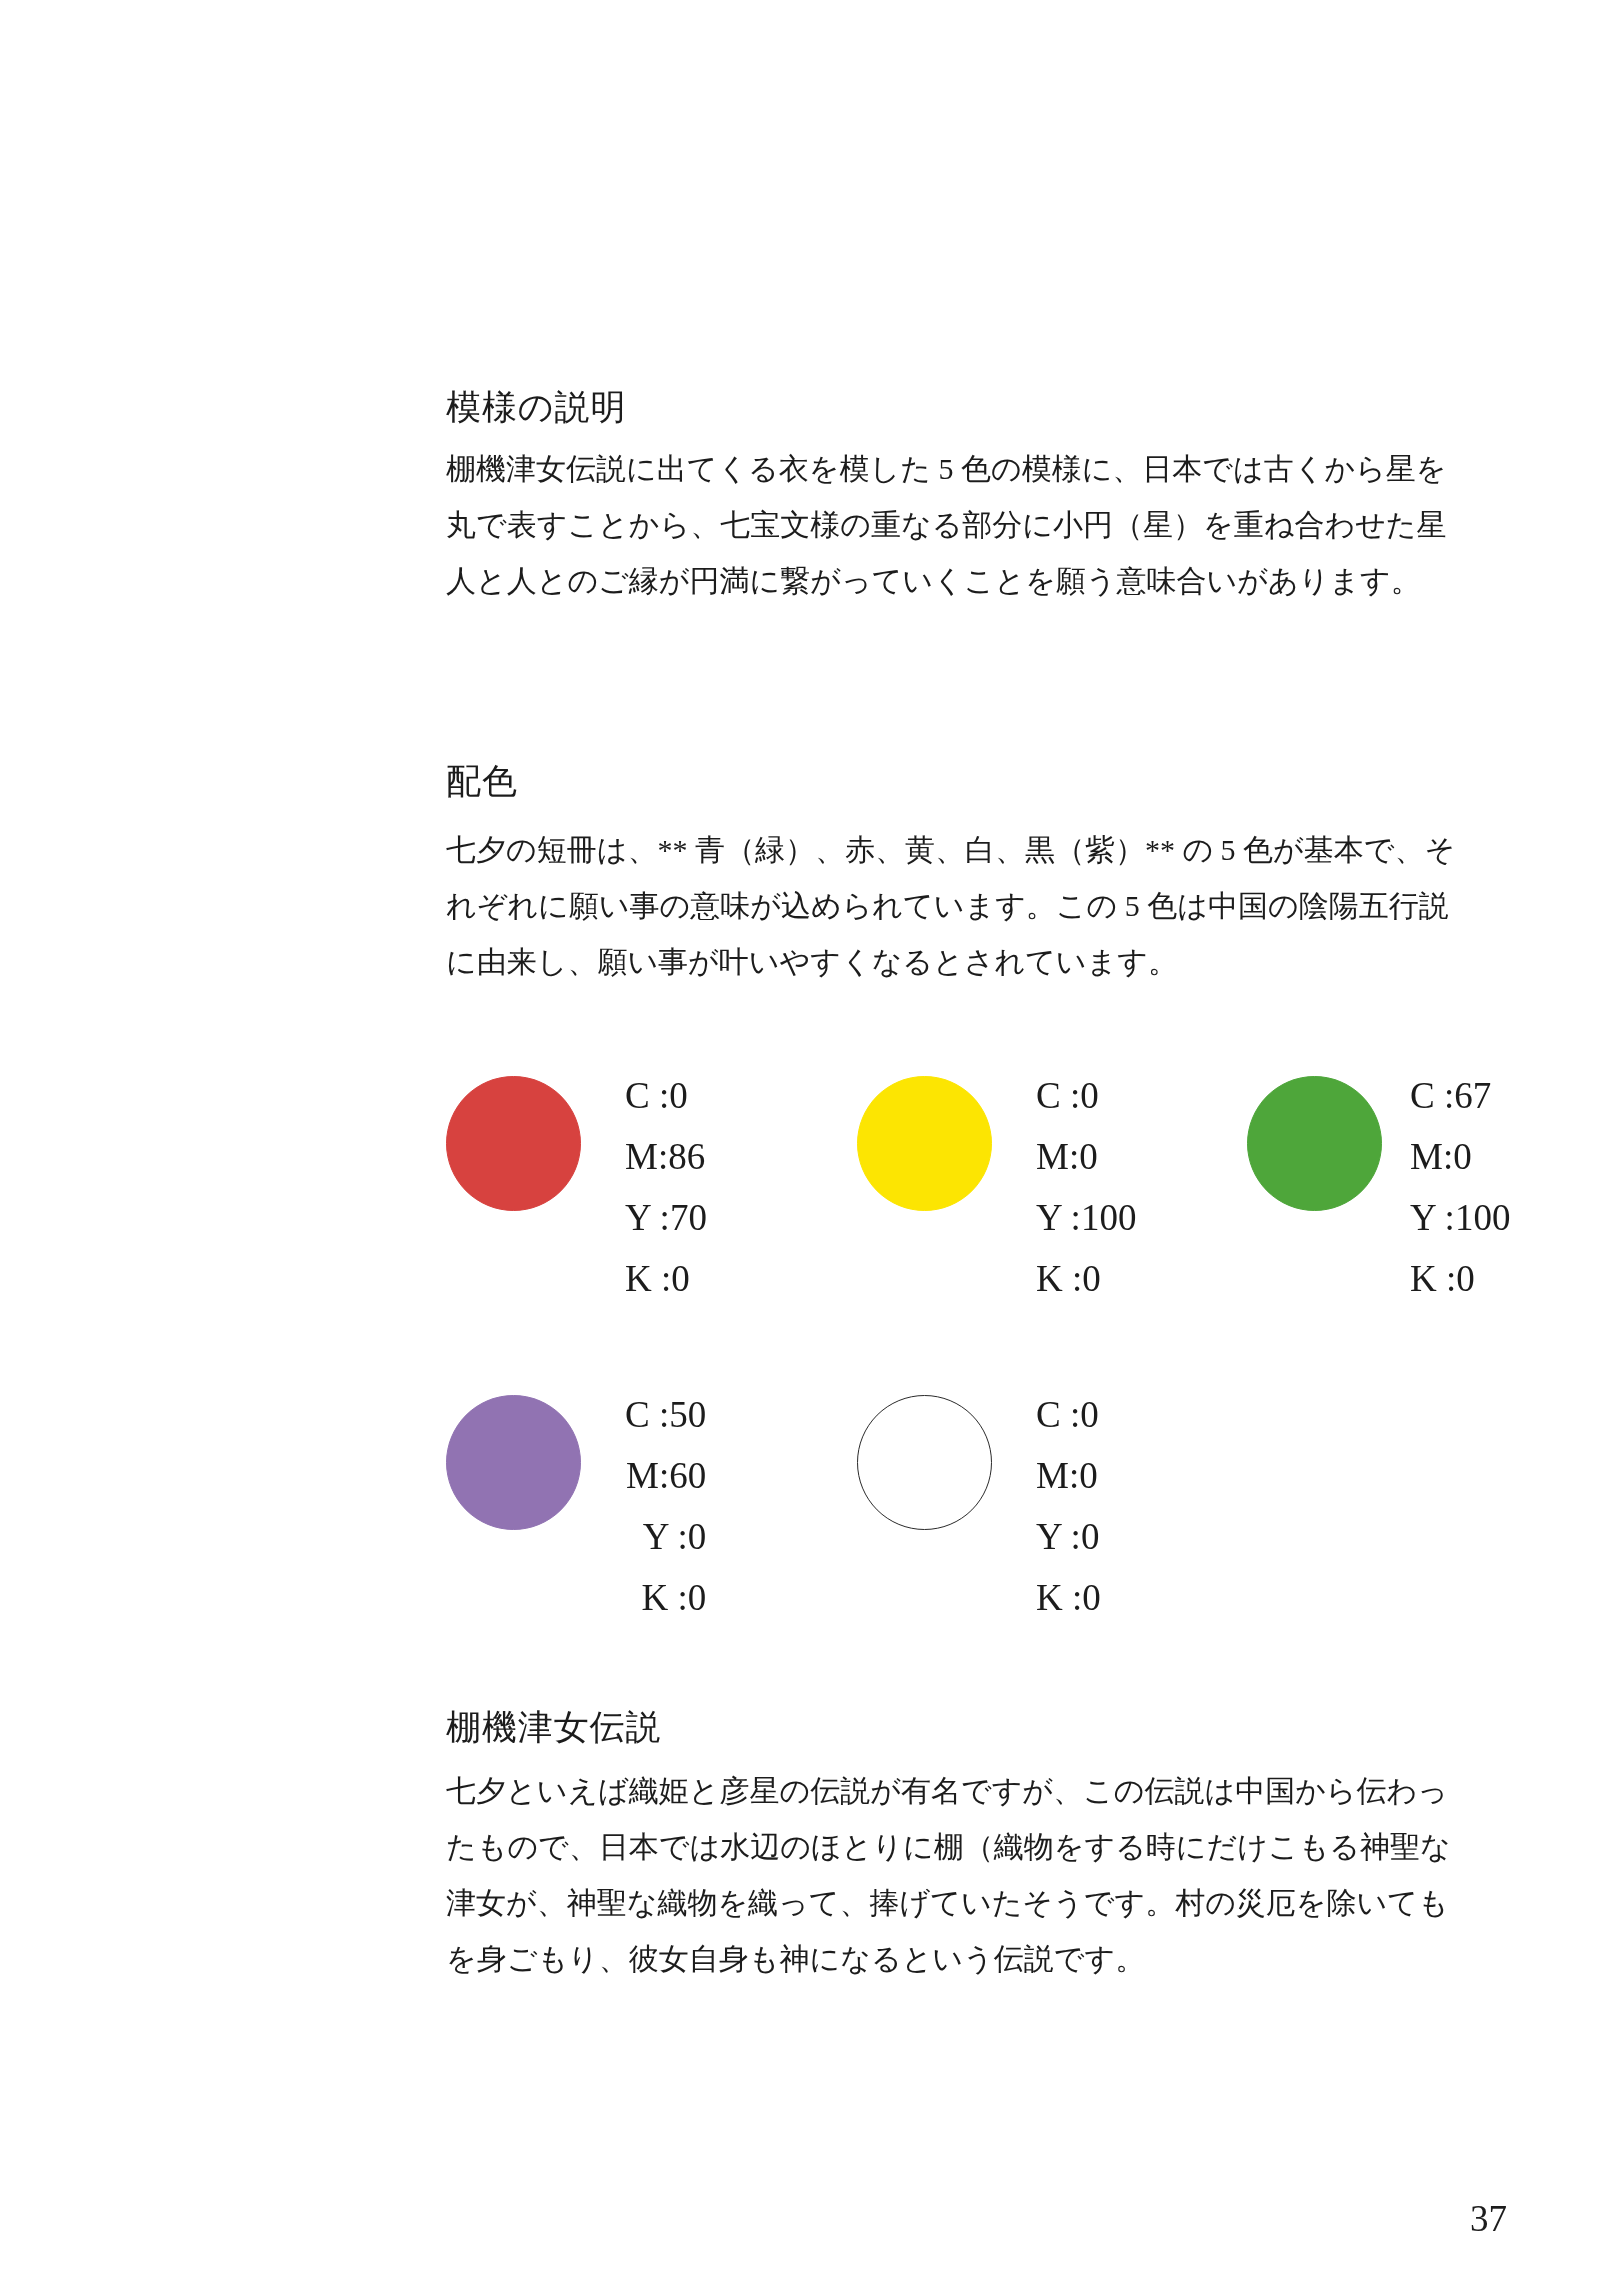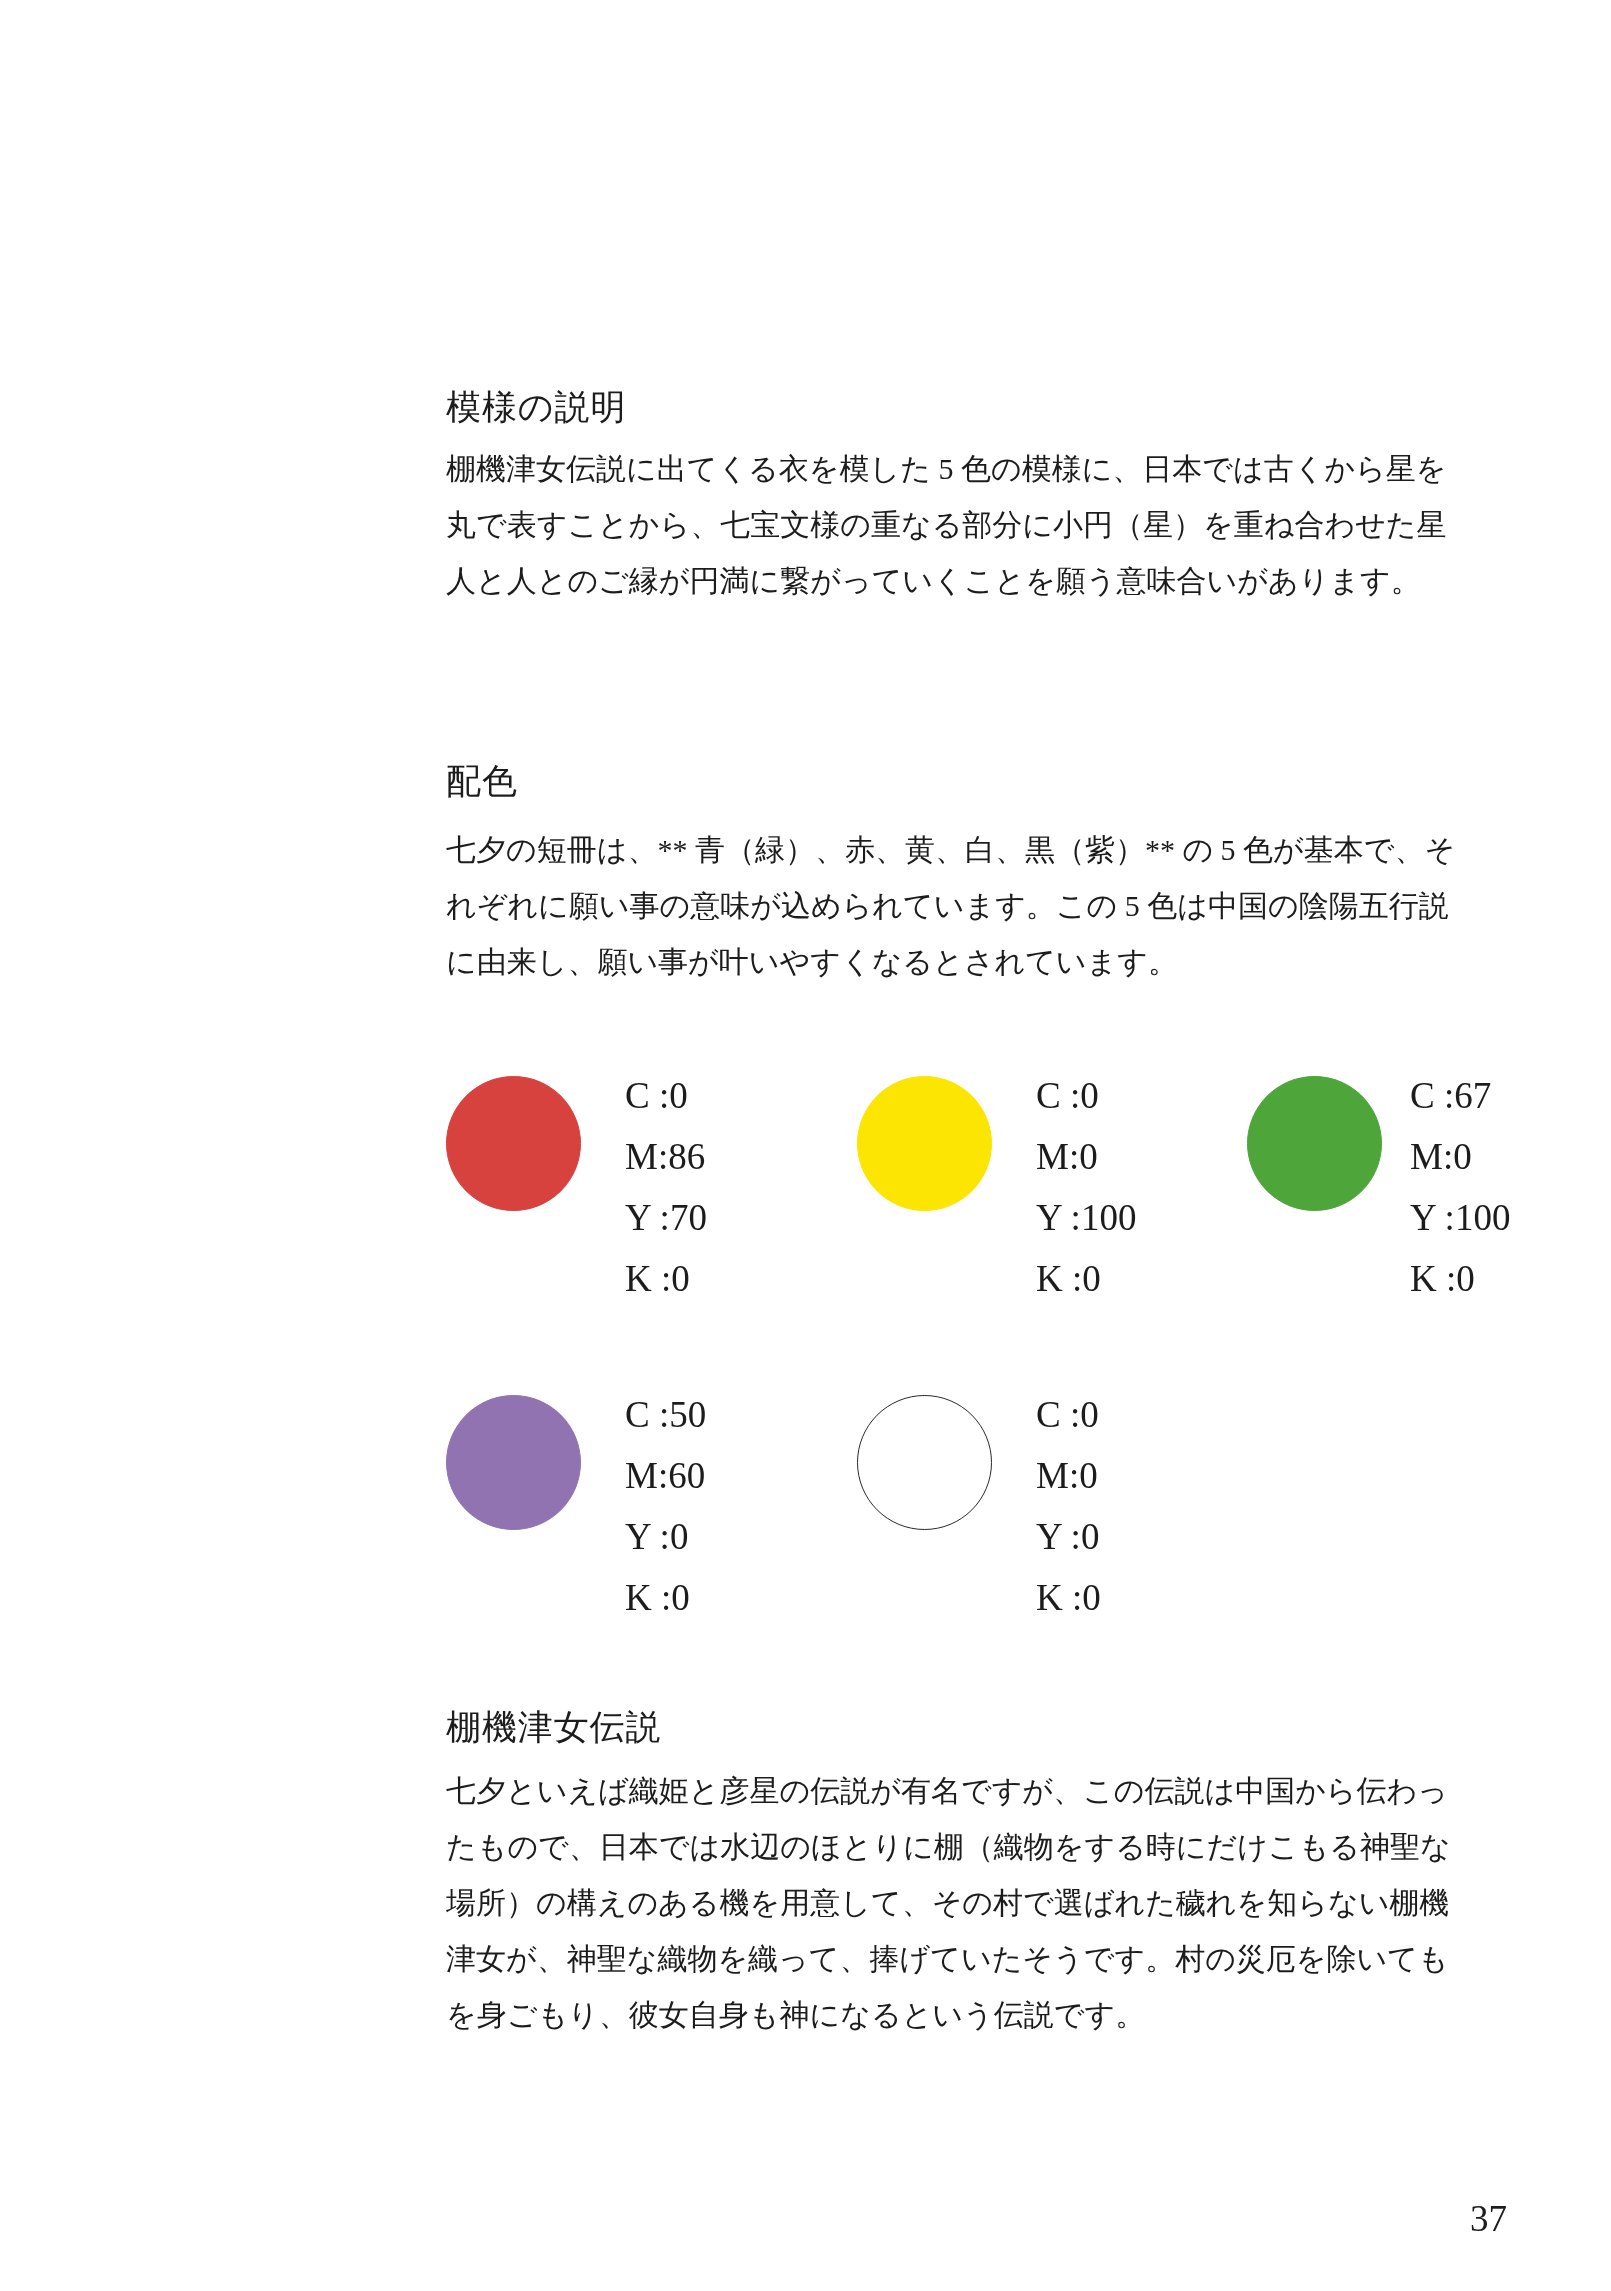--- a/index.html
+++ b/index.html
@@ -44,21 +44,21 @@
     text-align-last: left;
   }
   .swatch {
     position: absolute;
     width: 402px;
     height: 274px;
   }
   .swatch.r1c1 { left: 422px;  top: 1076px; }
   .swatch.r1c2 { left: 833px;  top: 1076px; }
   .swatch.r1c3 { left: 1223px; top: 1076px; }
-  .swatch.r2c1 { left: 422px;  top: 1395px; }
+  .swatch.r2c1 { left: 422px;  top: 1395px; text-align: right; }
   .swatch.r2c2 { left: 833px;  top: 1395px; }
   .circle {
     position: absolute;
     left: 0;
     top: 0;
     width: 135px;
     height: 135px;
     border-radius: 50%;
     border: 1.8px solid transparent;
     box-sizing: border-box;
@@ -149,21 +149,20 @@
       <div class="cmyk-row">M:0</div>
       <div class="cmyk-row">Y :0</div>
       <div class="cmyk-row">K :0</div>
     </div>
   </div>
 
   <div class="heading" style="top:1707px">棚機津女伝説</div>
   <div class="para" style="top:1763px">
     <div class="tline">七夕といえば織姫と彦星の伝説が有名ですが、この伝説は中国から伝わっ</div>
     <div class="tline">たもので、日本では水辺のほとりに棚（織物をする時にだけこもる神聖な</div>
-    <div class="tline">場所）の構えのある機を用意して、その村で選ばれた穢れを知らない棚機</div>
     <div class="tline">津女が、神聖な織物を織って、捧げていたそうです。村の災厄を除いても</div>
     <div class="tline">を身ごもり、彼女自身も神になるという伝説です。</div>
   </div>
 
   <div class="page-number">37</div>
 
 </div>
 
 
 </body></html>

